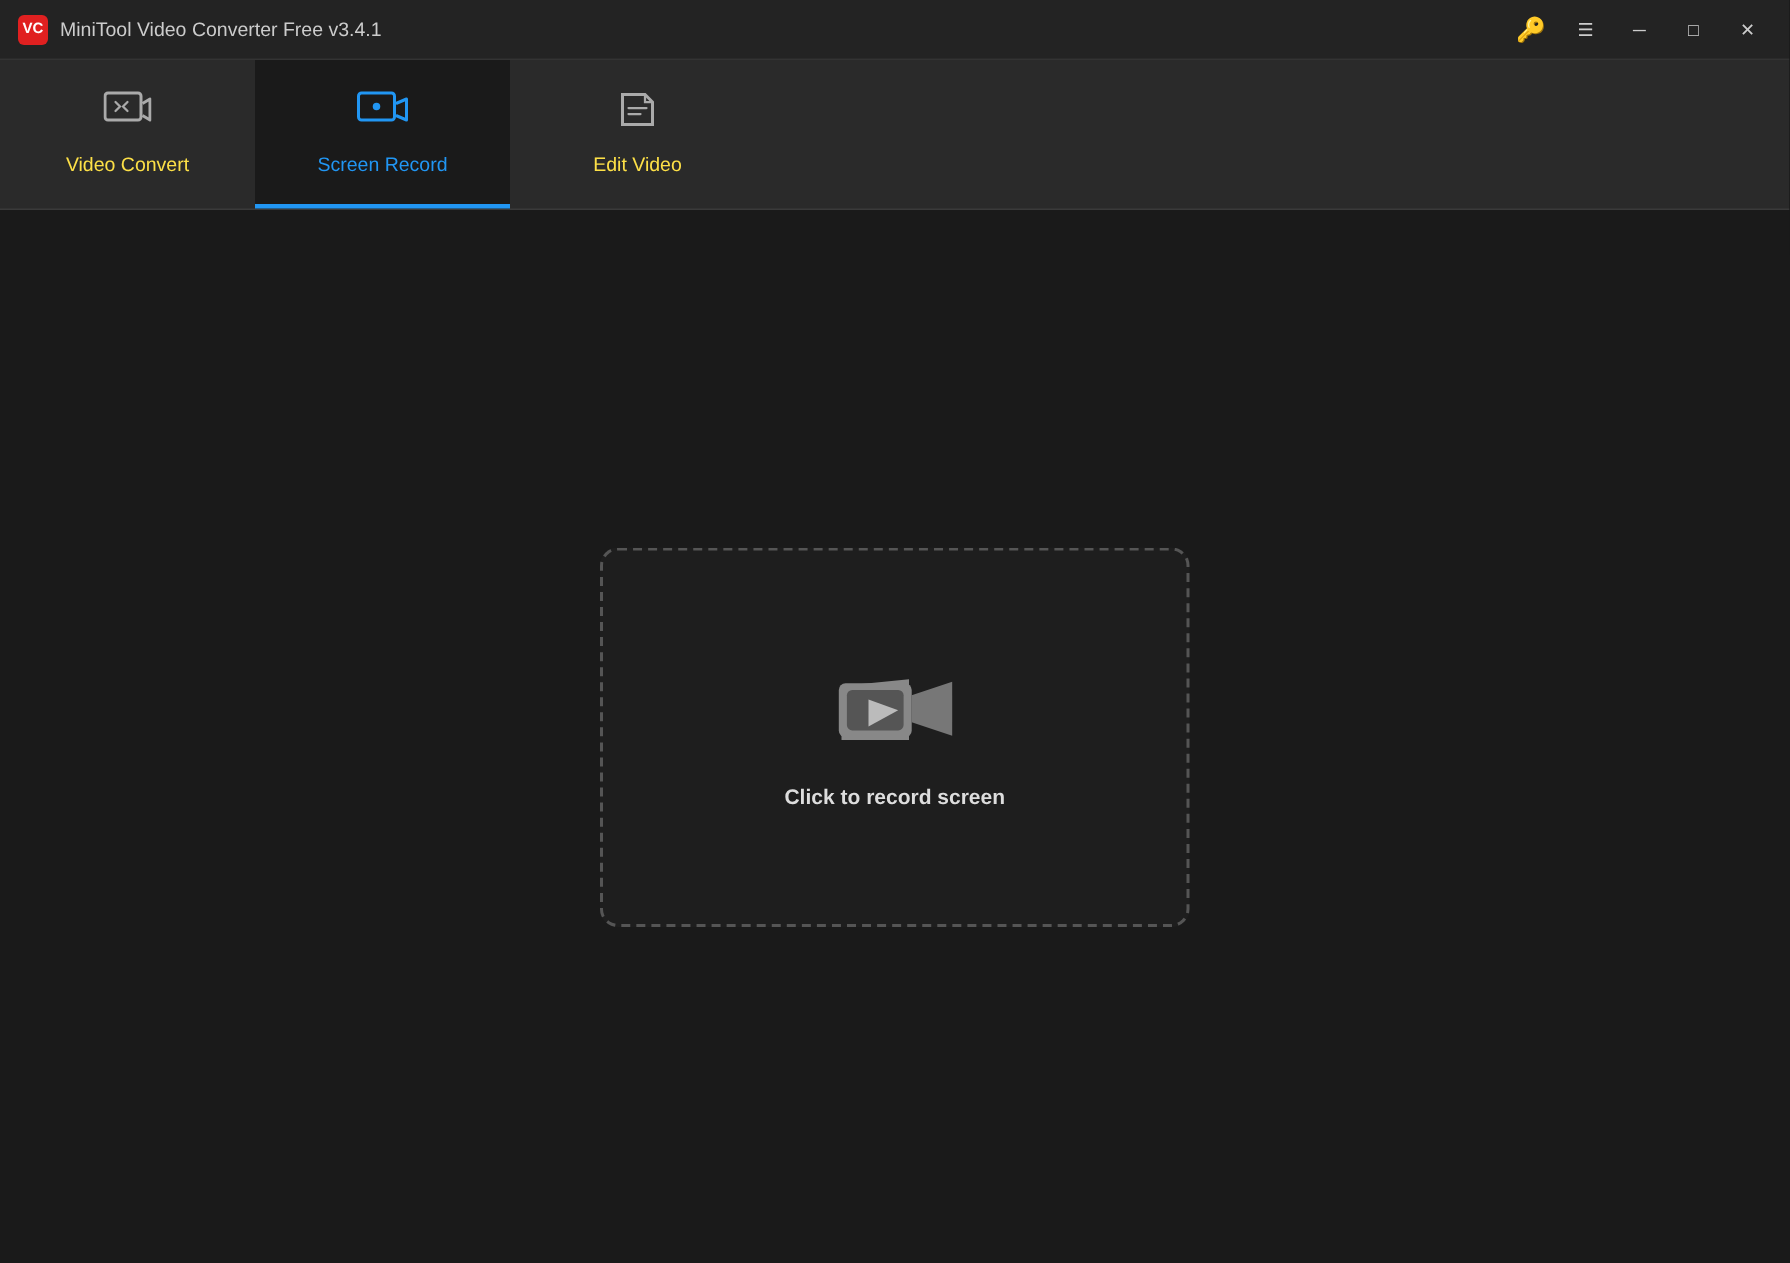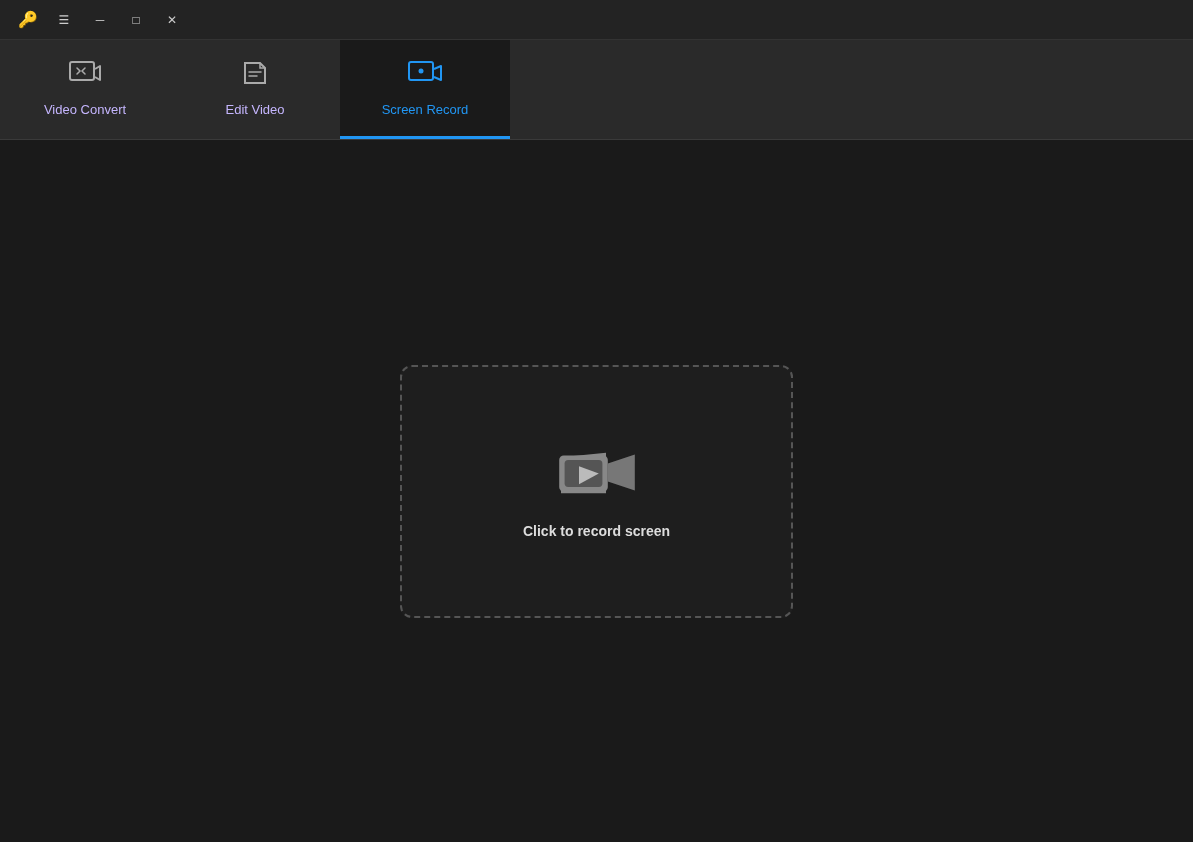--- a/index.html
+++ b/index.html
@@ -87,21 +87,21 @@
     }
 
     .nav-tab {
       display: flex;
       flex-direction: column;
       align-items: center;
       justify-content: center;
       gap: 8px;
       width: 170px;
       cursor: pointer;
-      color: #c4b5fd;
+      color: #fde047;
       font-size: 13px;
       border-bottom: 3px solid transparent;
       transition: background 0.2s;
     }
 
     .nav-tab.active {
       color: #2196f3;
       border-bottom: 3px solid #2196f3;
       background: #1a1a1a;
     }
@@ -153,20 +153,24 @@
     
     .win-icon {
       font-size: 12px;
       line-height: 1;
     }
   </style>
 </head>
 <body>
 
 <div class="title-bar">
+  <div class="title-bar-left">
+    <div class="app-logo">VC</div>
+    <span class="app-title">MiniTool Video Converter Free v3.4.1</span>
+  </div>
   <div class="title-bar-controls">
     <button class="title-bar-btn">
       <span class="key-icon">🔑</span>
     </button>
     <button class="title-bar-btn">
       <span class="win-icon">☰</span>
     </button>
     <button class="title-bar-btn">
       <span class="win-icon">─</span>
     </button>
@@ -187,42 +191,42 @@
         <rect x="1" y="3" width="24" height="18" rx="2" stroke="#aaa" stroke-width="2" fill="none"></rect>
         <path d="M26 10L31 7V21L26 18" stroke="#aaa" stroke-width="2" stroke-linejoin="round"></path>
         <path d="M8 9l3 3-3 3" stroke="#aaa" stroke-width="1.5" stroke-linecap="round"></path>
         <path d="M16 9l-3 3 3 3" stroke="#aaa" stroke-width="1.5" stroke-linecap="round"></path>
       </svg>
     </span>
     <span>Video Convert</span>
   </div>
 
 
+  <div class="nav-tab active">
+    <span class="tab-icon">
+      <svg width="34" height="28" viewBox="0 0 34 28" fill="none" xmlns="http://www.w3.org/2000/svg">
+        <rect x="1" y="3" width="24" height="18" rx="2" stroke="#2196f3" stroke-width="2" fill="none"></rect>
+        <path d="M26 10L33 7V21L26 18" stroke="#2196f3" stroke-width="2" stroke-linejoin="round"></path>
+        <circle cx="13" cy="12" r="2.5" fill="#2196f3"></circle>
+      </svg>
+    </span>
+    <span>Screen Record</span>
+  </div>
+
   <div class="nav-tab">
     <span class="tab-icon">
       <svg width="30" height="28" viewBox="0 0 30 28" fill="none" xmlns="http://www.w3.org/2000/svg">
         <path d="M5 4H20L25 9V24H5V4Z" stroke="#aaa" stroke-width="2" fill="none"></path>
         <path d="M20 4V9H25" stroke="#aaa" stroke-width="1.5"></path>
         <path d="M9 13h12M9 17h8" stroke="#aaa" stroke-width="1.5" stroke-linecap="round"></path>
       </svg>
     </span>
     <span>Edit Video</span>
   </div>
 
-  <div class="nav-tab active">
-    <span class="tab-icon">
-      <svg width="34" height="28" viewBox="0 0 34 28" fill="none" xmlns="http://www.w3.org/2000/svg">
-        <rect x="1" y="3" width="24" height="18" rx="2" stroke="#2196f3" stroke-width="2" fill="none"></rect>
-        <path d="M26 10L33 7V21L26 18" stroke="#2196f3" stroke-width="2" stroke-linejoin="round"></path>
-        <circle cx="13" cy="12" r="2.5" fill="#2196f3"></circle>
-      </svg>
-    </span>
-    <span>Screen Record</span>
-  </div>
-
 </div>
 
 <div class="main-content">
   <div class="record-area">
 
     <svg class="camera-svg" viewBox="0 0 100 65" fill="none" xmlns="http://www.w3.org/2000/svg">
 
       <path d="M10 15 L60 10 L60 55 L10 55 Z" fill="#888" rx="4"></path>
       <rect x="8" y="13" width="54" height="40" rx="5" fill="#888"></rect>
 

